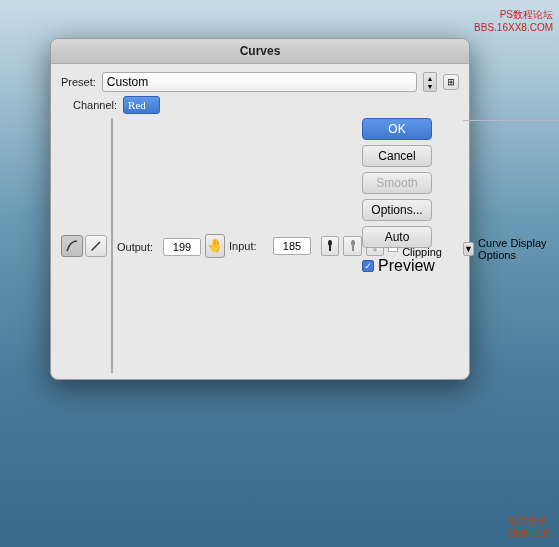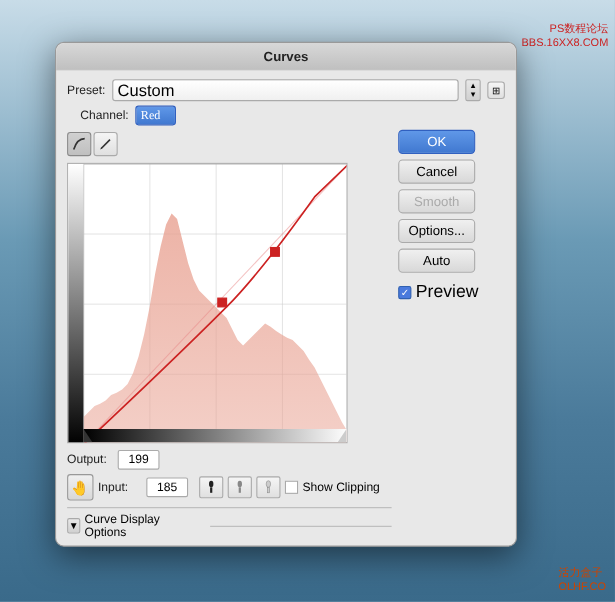--- a/index.html
+++ b/index.html
@@ -14,21 +14,21 @@
 
     .bg-scene {
       position: absolute;
       width: 559px;
       height: 547px;
       background: linear-gradient(180deg, #c8dce8 0%, #6a9ab5 40%, #4a7a9a 70%, #3a6a8a 100%);
     }
 
     .watermark {
       position: absolute;
-      top: 20px;
+      top: 8px;
       right: 6px;
       color: #cc2222;
       font-size: 10px;
       line-height: 1.3;
       text-align: right;
     }
 
     .watermark2 {
       position: absolute;
       bottom: 8px;
@@ -79,21 +79,21 @@
       align-items: center;
       gap: 6px;
     }
 
     .preset-select {
       flex: 1;
       height: 20px;
       background: linear-gradient(180deg, #fff 0%, #f0f0f0 100%);
       border: 1px solid #aaa;
       border-radius: 3px;
-      font-size: 15px;
+      font-size: 12px;
       padding: 0 4px;
       appearance: none;
       -webkit-appearance: none;
       cursor: pointer;
     }
 
     .stepper-btn {
       width: 14px;
       height: 20px;
       background: linear-gradient(180deg, #e8e8e8, #d0d0d0);
@@ -127,21 +127,21 @@
       font-family: Liberation Serif, serif;
     }
 
     .main-area {
       display: flex;
       gap: 6px;
     }
 
     .left-panel {
       display: flex;
-      flex-direction: column;
+      flex-direction: row;
       gap: 4px;
       width: 295px;
     }
 
     .tool-row {
       display: flex;
       gap: 2px;
       align-items: center;
       padding: 2px 0;
     }

